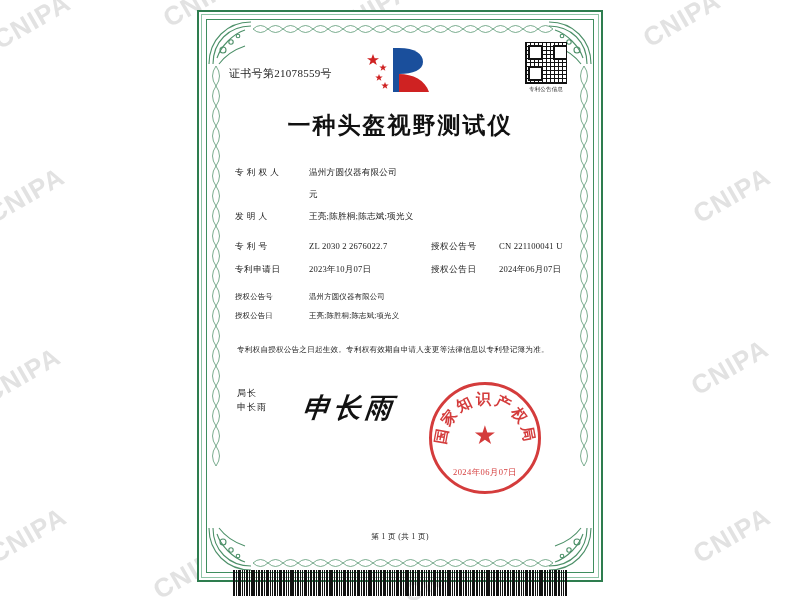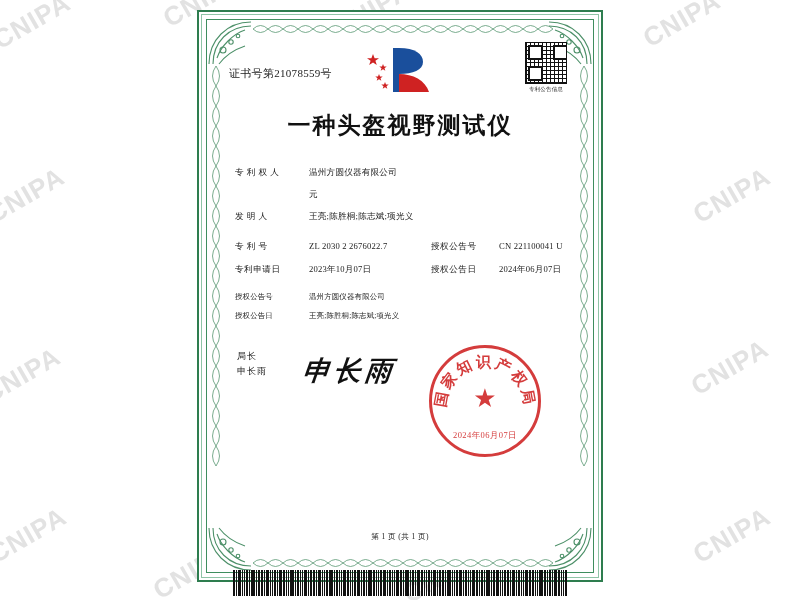--- a/index.html
+++ b/index.html
@@ -507,20 +507,21 @@
           <div class="field-label">授权公告号</div>
           <div class="field-value">温州方圆仪器有限公司</div>
         </div>
         <div class="small-row">
           <div class="field-label">授权公告日</div>
           <div class="field-value">王亮;陈胜桐;陈志斌;项光义</div>
         </div>
       </div>
 
       <div class="legal">
+        <p>专利权自授权公告之日起生效。专利权有效期自申请人变更等法律信息以专利登记簿为准。</p>
       </div>
 
       <div class="sig-area">
         <div class="sig-title">局长</div>
         <div class="sig-title">申长雨</div>
         <div class="sig-script">申长雨</div>
 
         <div class="seal">
           <svg class="seal-arc" viewBox="0 0 106 106">
             <defs>

